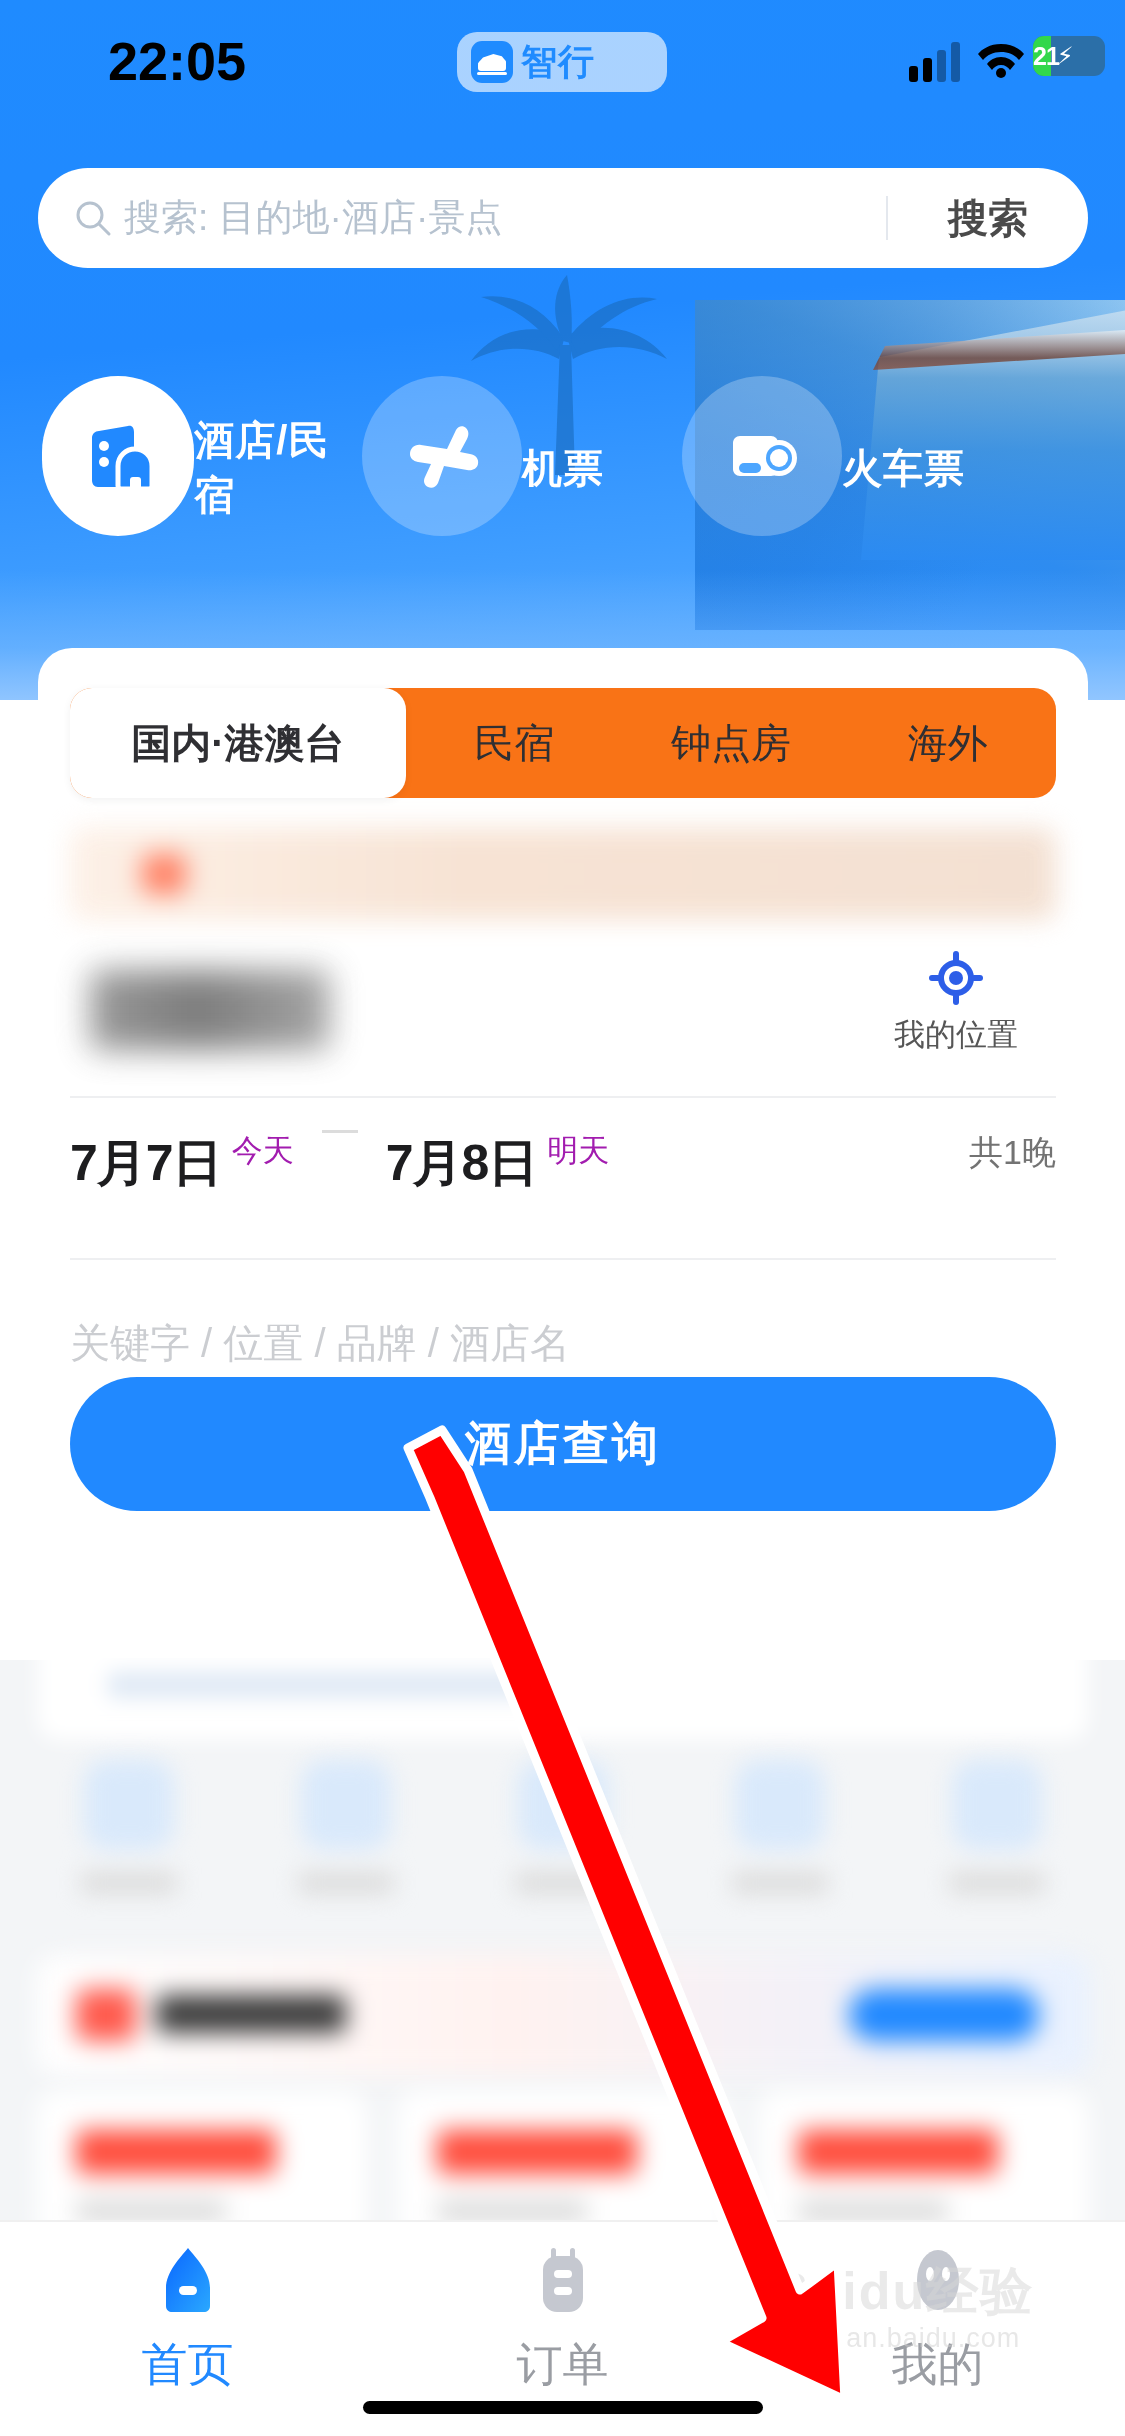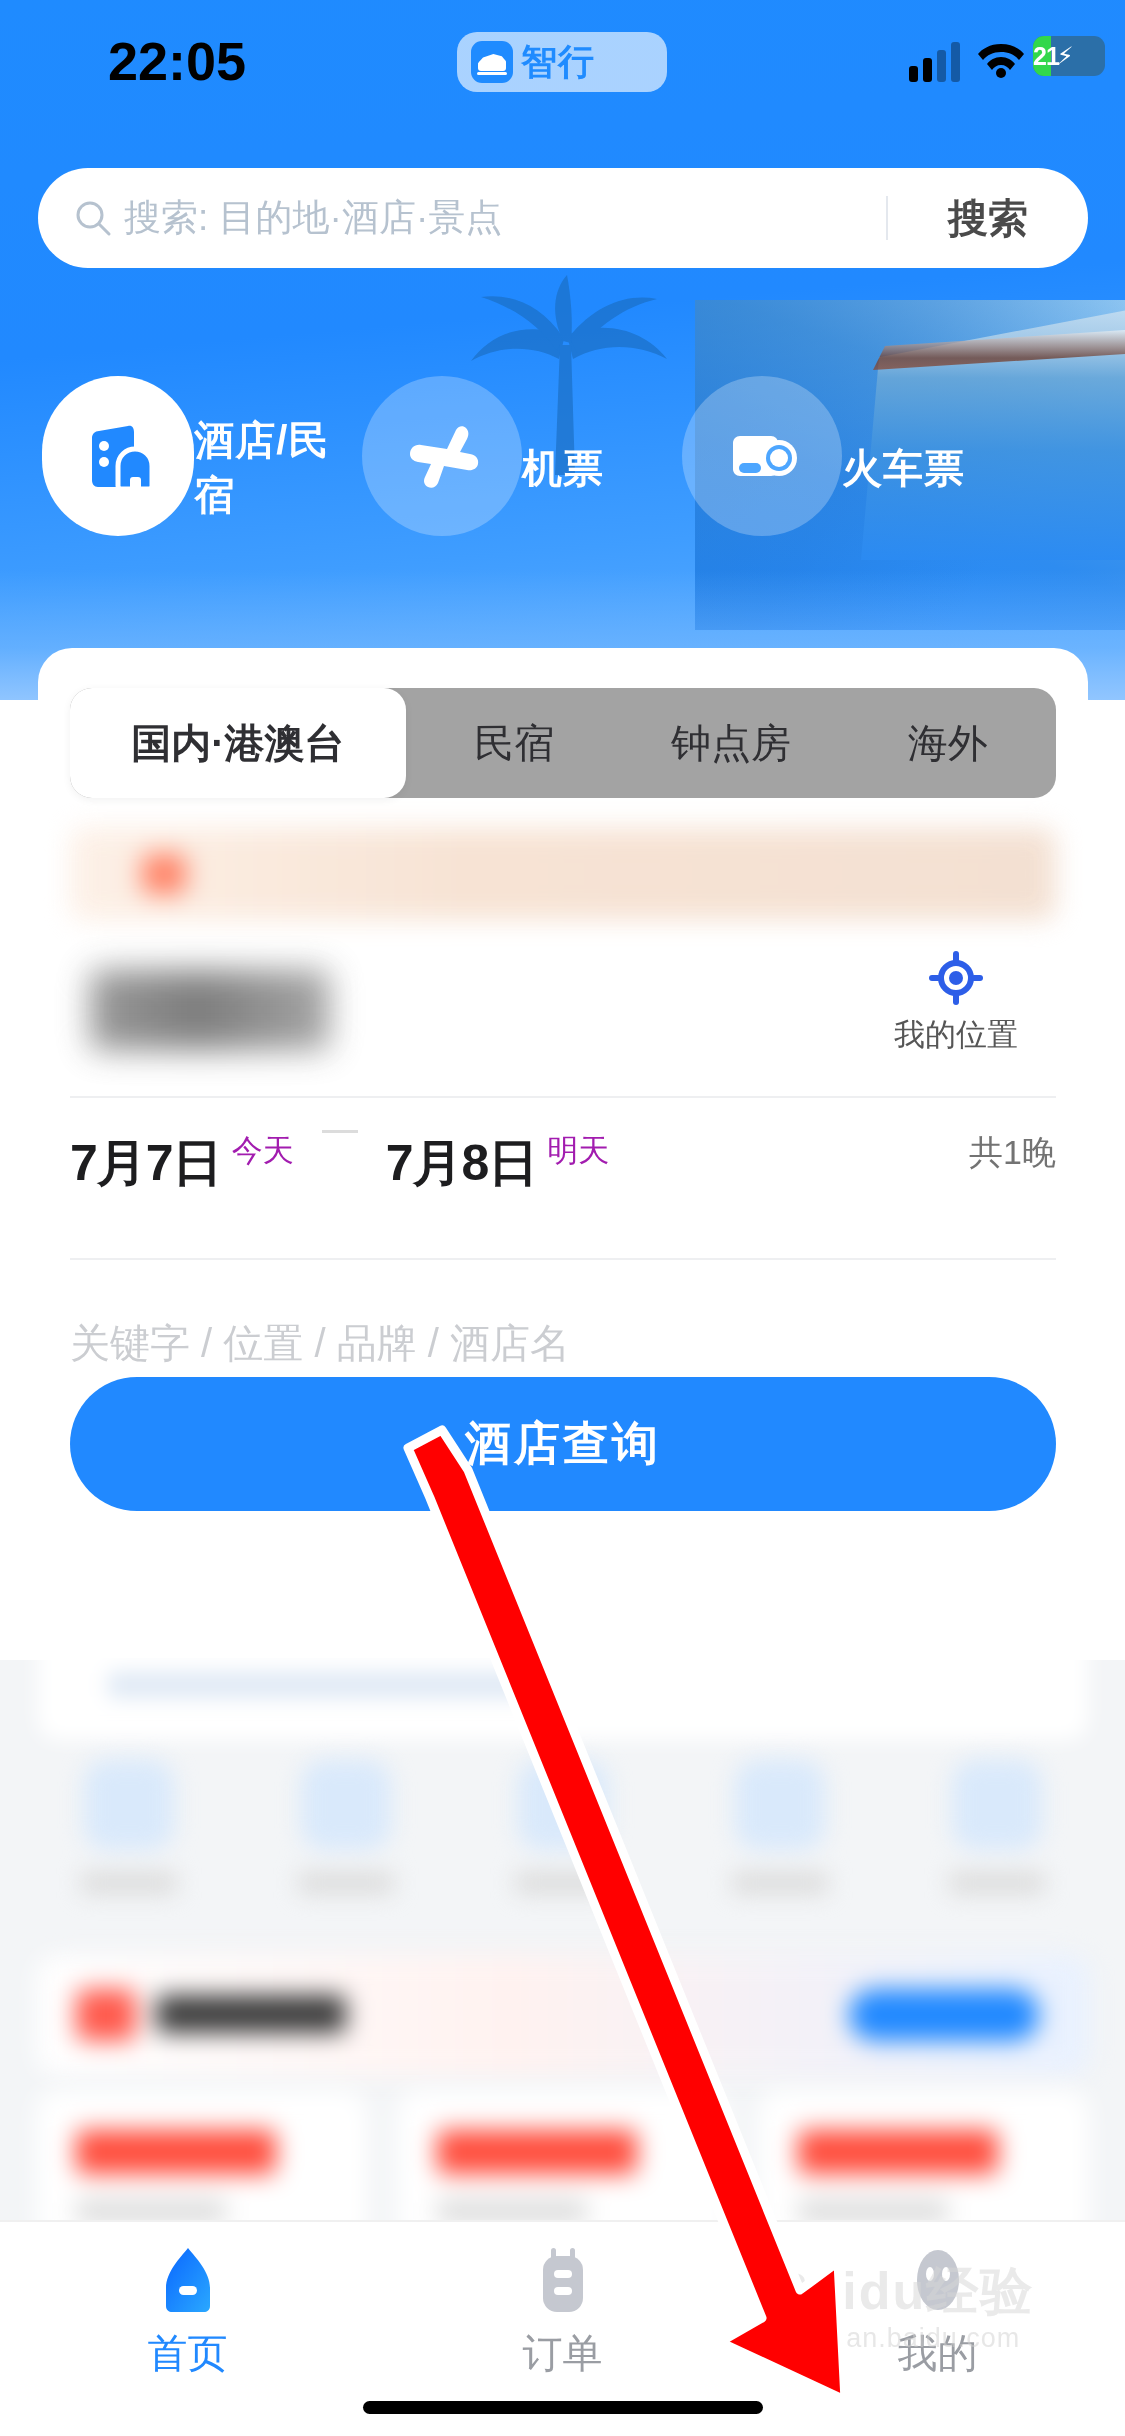--- a/index.html
+++ b/index.html
@@ -124,21 +124,21 @@
   #card {
     position:absolute; left:38px; top:648px; width:1050px; height:1010px;
     background:#fff; border-radius:34px; z-index:14; overflow:hidden;
   }
   #card .notch {
     position:absolute; left:180px; top:-22px; width:120px; height:44px;
     background:#fff; border-radius:0 0 60px 60px;
   }
   #tabs {
     position:absolute; left:32px; top:40px; width:986px; height:110px;
-    background:#a3a3a3; border-radius:22px; display:flex; align-items:center;
+    background:#f97316; border-radius:22px; display:flex; align-items:center;
   }
   .tab {
     flex:1; height:110px; display:flex; align-items:center; justify-content:center;
     font-size:40px; color:#2f2f33;
   }
   .tab.on {
     background:#fff; border-radius:22px; font-weight:700; margin:0;
     box-shadow:0 2px 8px rgba(0,0,0,.06);
   }
   .tab.on { flex:1.55; }
@@ -224,21 +224,21 @@
   #promo3 .p .u { position:absolute; left:40px; top:110px; width:150px; height:22px; background:#d9d9d9; border-radius:6px; }
 
   
   #tabbar {
     position:absolute; left:0; bottom:0; width:1125px; height:216px;
     background:#fff; border-top:2px solid #f0f0f0; z-index:30;
     display:flex; padding-top:20px;
   }
   .bt { flex:1; display:flex; flex-direction:column; align-items:center; }
   .bt .bi { width:76px; height:76px; display:flex; align-items:center; justify-content:center; }
-  .bt .bl { margin-top:8px; font-size:40px; color:#9a9da3; }
+  .bt .bl { margin-top:16px; font-size:46px; color:#9a9da3; }
   .bt.on .bl { color:#2189ff; }
   #homeindicator {
     position:absolute; left:50%; transform:translateX(-50%); bottom:22px;
     width:400px; height:13px; background:#000; border-radius:7px; z-index:31;
   }
 
   
   #arrow { position:absolute; left:0; top:0; width:1125px; height:2436px; z-index:40; pointer-events:none; }
 
   

